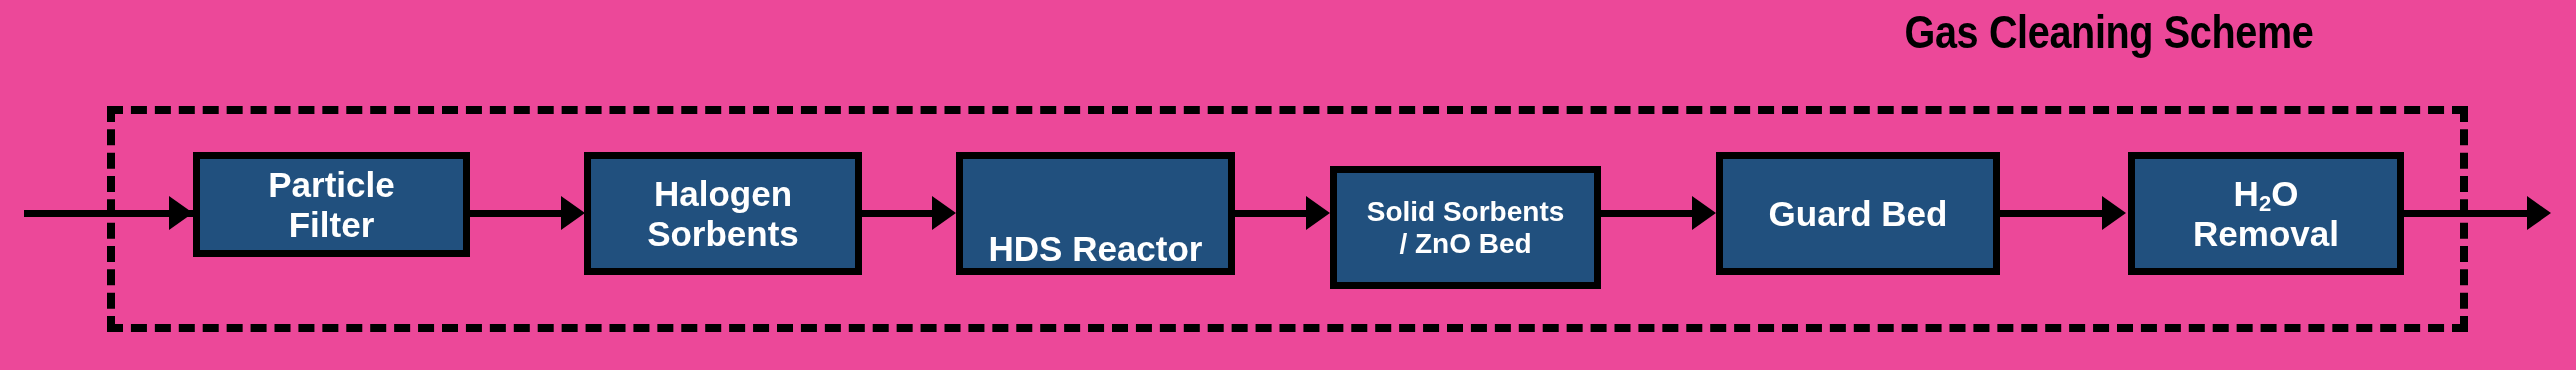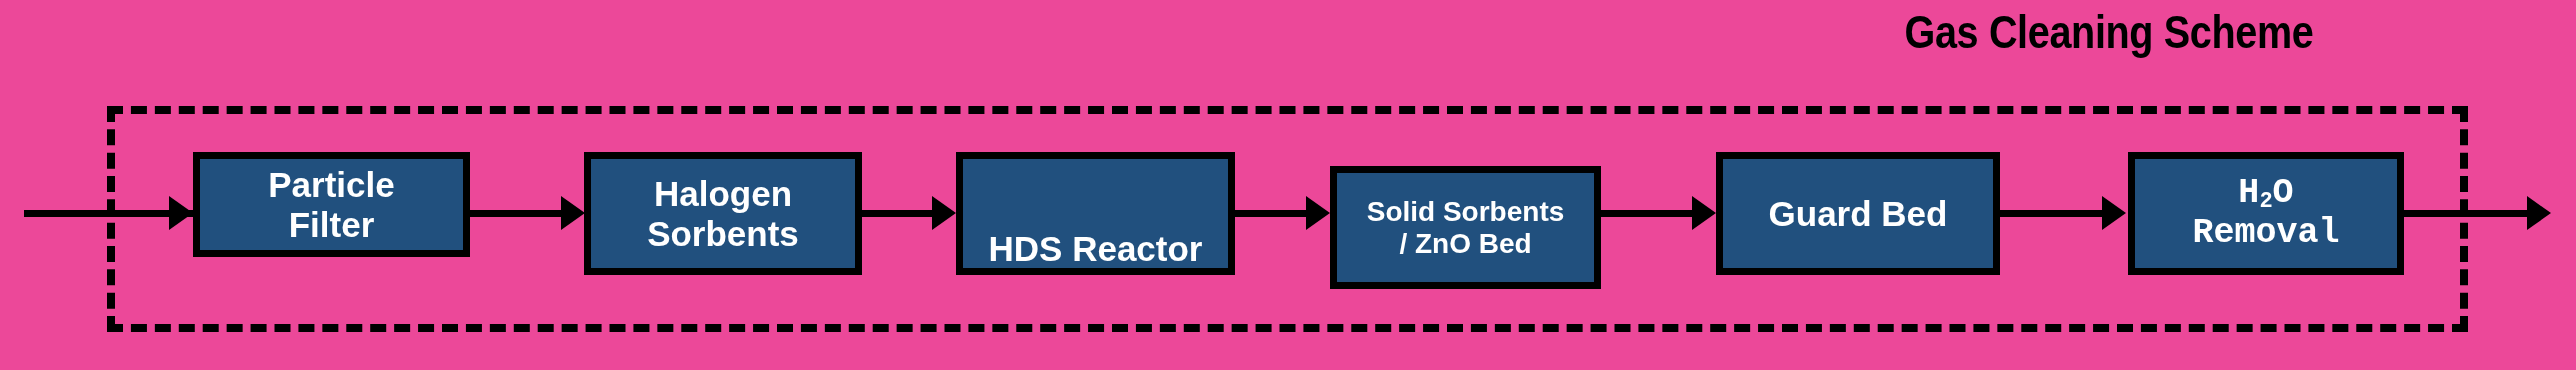--- a/index.html
+++ b/index.html
@@ -141,21 +141,21 @@
   <div class="conn" style="left:1601px; width:96px;"></div>
   <div class="arrowhead" style="left:1692px;"></div>
 
   <div class="pbox size-lg" style="left:1716px; top:152px; width:284px; height:123px;">
     <span class="lbl">Guard Bed</span>
   </div>
 
   <div class="conn" style="left:2000px; width:106px;"></div>
   <div class="arrowhead" style="left:2102px;"></div>
 
-  <div class="pbox size-lg" style="left:2128px; top:152px; width:276px; height:123px;font-family:Liberation Mono, monospace;">
+  <div class="pbox size-lg" style="left:2128px; top:152px; width:276px; height:123px;">
     <span class="lbl" id="h2o-label">H<sub>2</sub>O<br>Removal</span>
   </div>
 
   <div class="conn" style="left:2404px; width:130px;"></div>
   <div class="arrowhead" style="left:2527px;"></div>
 
 </div>
 
 
 </body></html>

